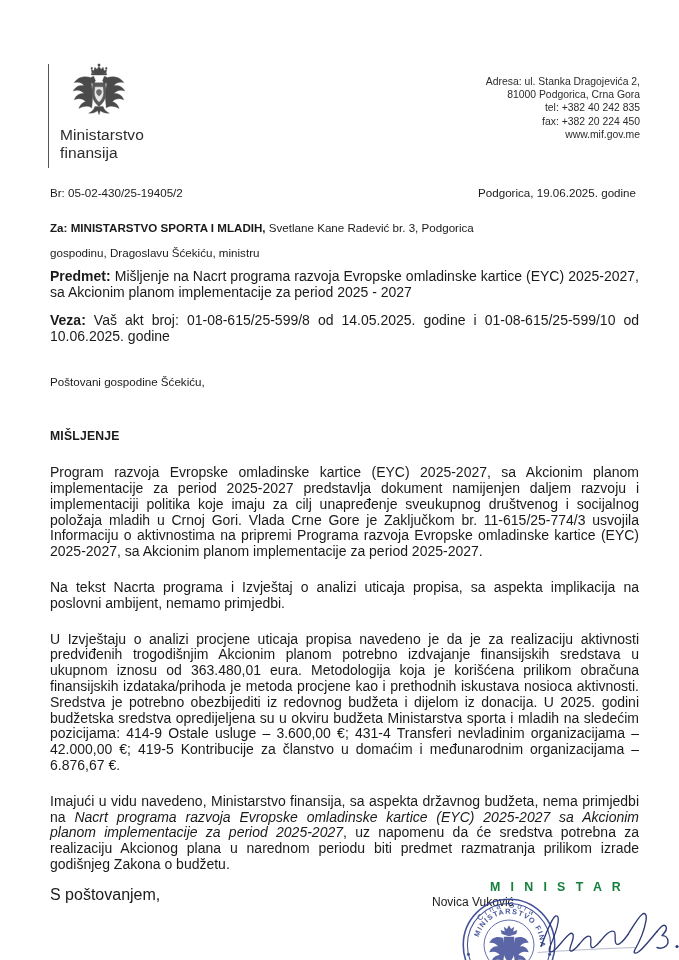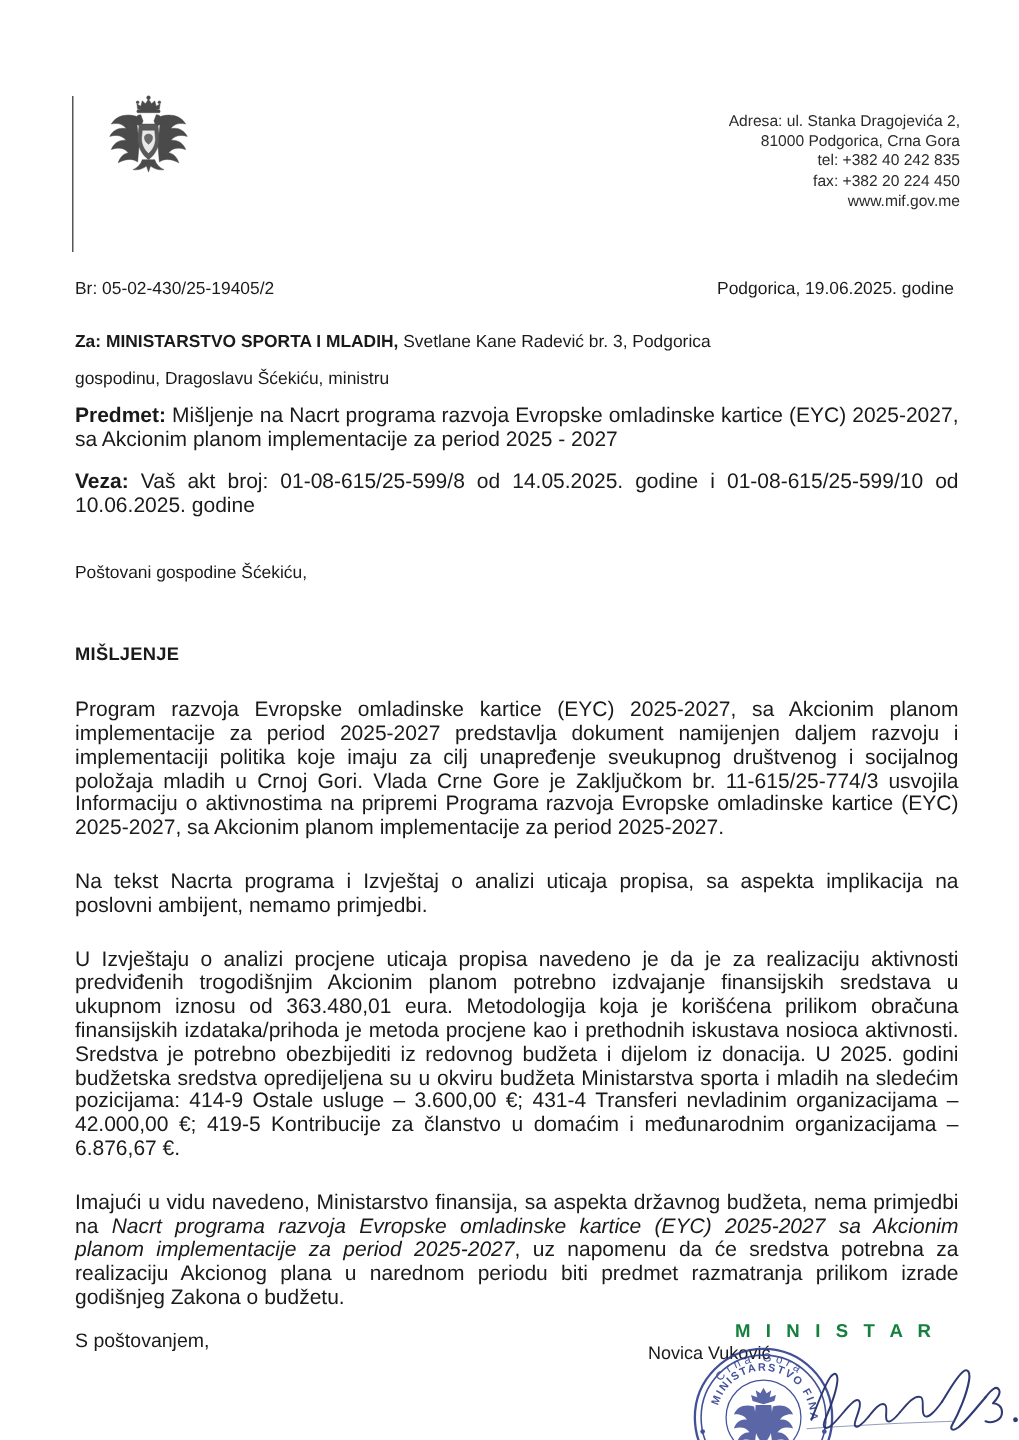--- a/index.html
+++ b/index.html
@@ -118,21 +118,21 @@
     font-weight: bold;
     font-size: 12.2px;
     letter-spacing: 0.2px;
     margin: 24px 0 22px 0;
   }
 
   .spacer-sm { height: 7px; }
   .spacer-md { height: 16px; }
 
   .closing {
-    font-size: 13px;
+    font-size: 16px;
     margin-top: 11px;
   }
 
   
   .sigblock {
     position: absolute;
     right: 37px;
     top: 880px;
     width: 210px;
     text-align: left;
@@ -200,20 +200,24 @@
 
           <path d="M48 40 L72 40 L74 58 C74 70 68 80 60 86 C52 80 46 70 46 58 Z" fill="#5a5a5a"></path>
 
           <path d="M52 48 L68 48 L69 59 C69 67 65 74 60 78 C55 74 51 67 51 59 Z" fill="#e8e8e8" stroke="#4a4a4a"></path>
           <path d="M55 56 C57 52 63 52 65 56 C66 60 63 64 60 66 C57 64 54 60 55 56 Z" fill="#6a6a6a"></path>
 
           <path d="M52 86 C50 92 46 96 40 99 C48 100 55 97 60 92 C65 97 72 100 80 99 C74 96 70 92 68 86 Z"></path>
           <path d="M56 90 L60 102 L64 90 Z"></path>
         </g>
       </svg>
+      <div class="lh-name">
+        <span>Ministarstvo</span>
+        <span>finansija</span>
+      </div>
     </div>
 
     <div class="lh-right">
       <div>Adresa: ul. Stanka Dragojevića 2,</div>
       <div>81000 Podgorica, Crna Gora</div>
       <div>tel: +382 40 242 835</div>
       <div>fax: +382 20 224 450</div>
       <div>www.mif.gov.me</div>
     </div>
   </div>

